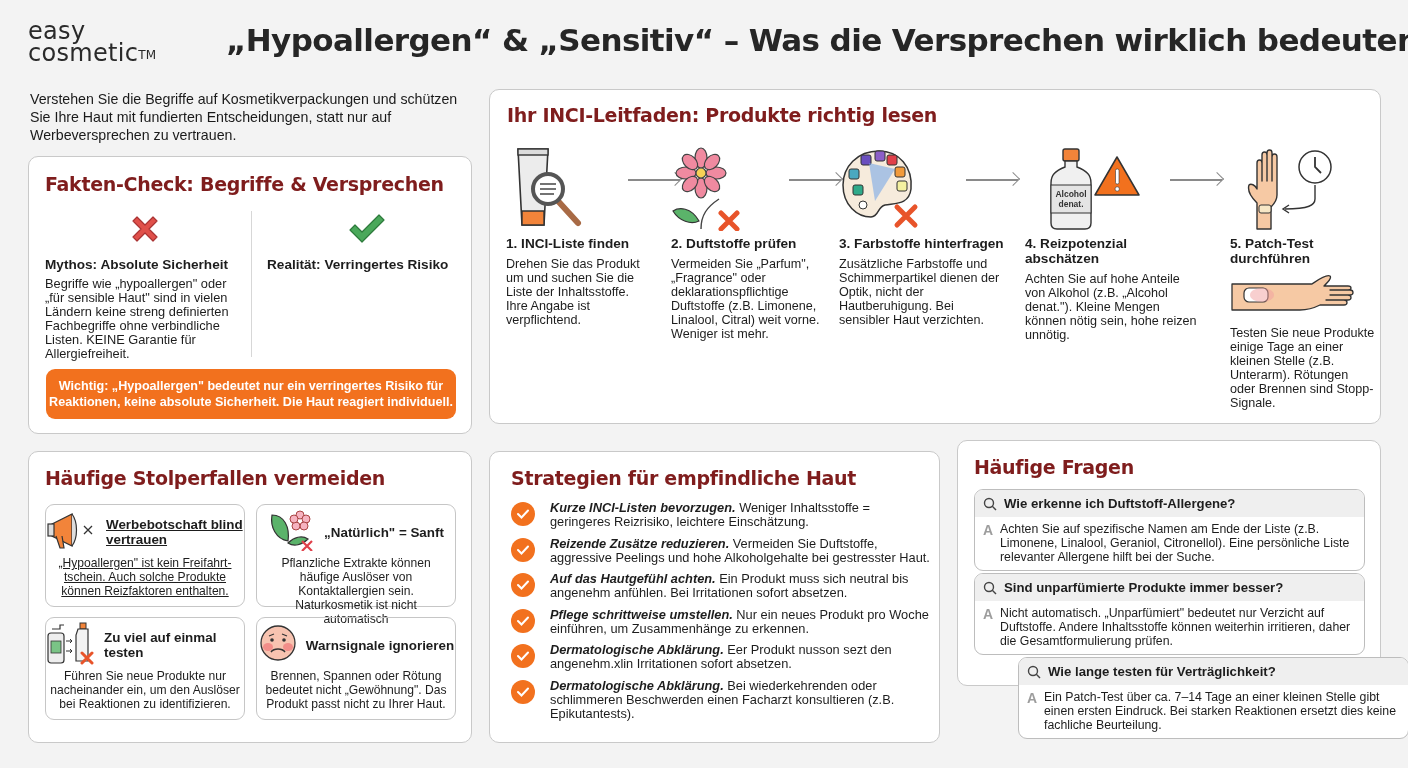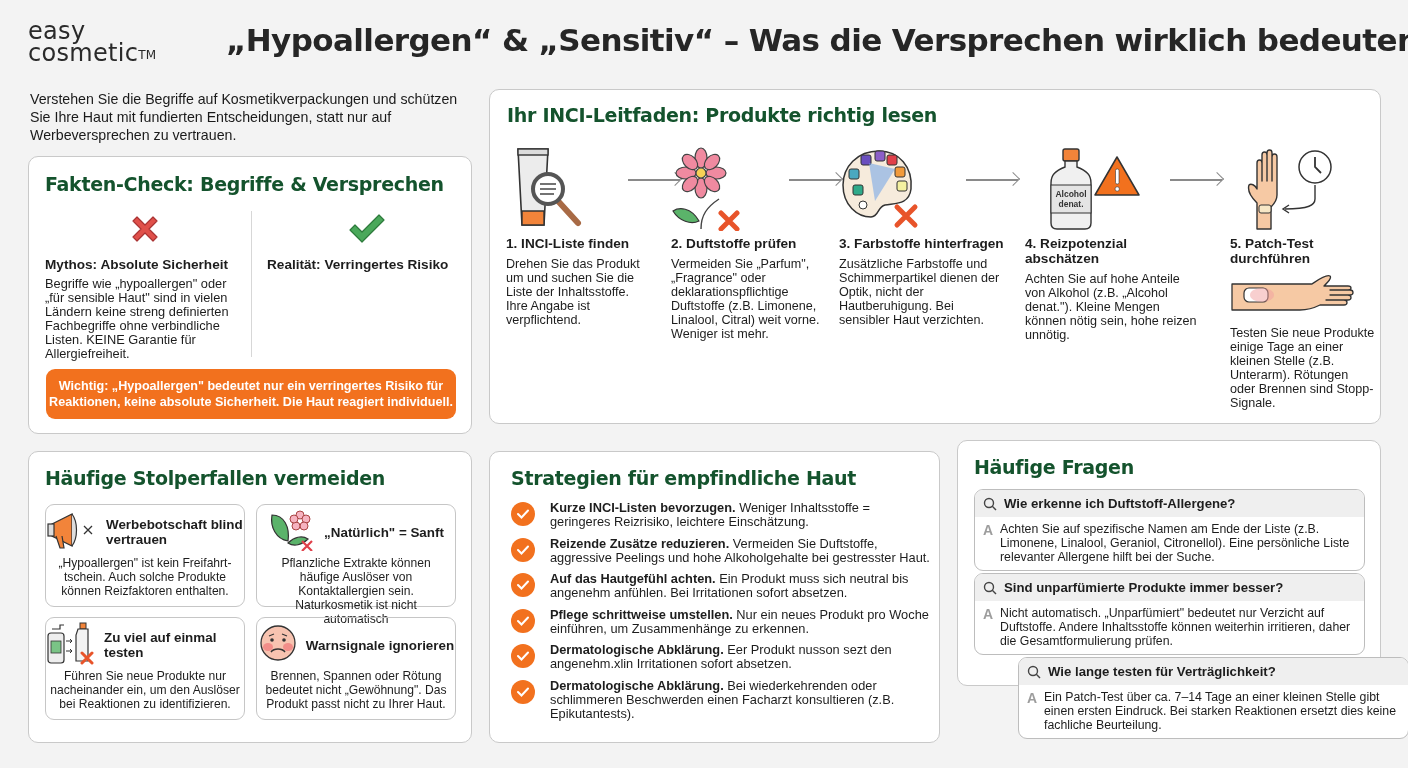--- a/index.html
+++ b/index.html
@@ -3,21 +3,21 @@
 <meta charset="utf-8">
 <style>
 *{box-sizing:border-box;margin:0;padding:0;}
 html,body{width:1408px;height:768px;overflow:hidden;}
 body{background:#f3f3f3;font-family:"Liberation Sans",sans-serif;color:#1d1d1d;position:relative;}
 .logo{position:absolute;left:28px;top:20px;font-family:"DejaVu Sans",sans-serif;font-size:24px;line-height:22px;color:#2a2a2a;letter-spacing:0.3px;}
 .logo sup{font-size:12px;vertical-align:top;position:relative;top:2px;}
 .main-title{position:absolute;left:226px;top:22px;font-family:"DejaVu Sans",sans-serif;font-weight:bold;font-size:31px;letter-spacing:-0.6px;color:#262626;white-space:nowrap;}
 .intro{position:absolute;left:30px;top:90px;width:440px;font-size:14.2px;line-height:18px;color:#1a1a1a;}
 .card{position:absolute;background:#fff;border:1.5px solid #c9c9c9;border-radius:10px;}
-.card h2{font-family:"DejaVu Sans",sans-serif;font-weight:bold;font-size:19px;letter-spacing:-0.3px;color:#14532d;}
+.card h2{font-family:"DejaVu Sans",sans-serif;font-weight:bold;font-size:19px;letter-spacing:-0.3px;color:#7f1d1d;}
 
 #fakten{left:28px;top:156px;width:444px;height:278px;}
 #fakten h2{position:absolute;left:16px;top:16px;}
 .fk-col{position:absolute;top:50px;width:200px;}
 .fk-col .ic{height:44px;display:flex;justify-content:center;align-items:center;}
 .fk-col h3{font-size:13.6px;font-weight:bold;margin-top:6px;}
 .fk-col p{font-size:12.8px;line-height:14px;margin-top:5px;}
 .fk-div{position:absolute;left:222px;top:54px;width:1px;height:146px;background:#d7d7d7;}
 .warn-box{position:absolute;left:17px;top:212px;width:410px;height:50px;background:#f2711e;border-radius:9px;color:#fff;font-size:12.6px;font-weight:bold;text-align:center;line-height:16px;padding-top:9px;}
 
@@ -36,21 +36,21 @@
 .pit .hd{display:flex;align-items:center;justify-content:center;gap:8px;height:42px;margin-top:6px;}
 .pit .hd h3{font-size:13.4px;font-weight:bold;line-height:15px;text-align:left;}
 .pit p{font-size:12.1px;line-height:14px;margin-top:3px;padding:0 4px;}
 
 #strat{left:489px;top:451px;width:451px;height:292px;}
 #strat h2{position:absolute;left:21px;top:15px;}
 .st-list{position:absolute;left:21px;top:49px;width:420px;}
 .st-item{display:flex;align-items:flex-start;margin-bottom:7.5px;}
 .chk{flex:0 0 24px;height:24px;border-radius:50%;background:#f2711e;display:flex;align-items:center;justify-content:center;margin-right:15px;margin-top:1px;}
 .st-text{font-size:12.8px;line-height:14px;}
-.st-text b{font-weight:bold;}
+.st-text b{font-weight:bold;font-style:italic;}
 
 #faq{left:957px;top:440px;width:424px;height:246px;}
 #faq h2{position:absolute;left:16px;top:15px;}
 .faq-item{position:absolute;left:16px;width:391px;border:1.3px solid #bdbdbd;border-radius:9px;overflow:hidden;background:#fff;}
 .faq-q{background:#efefef;height:27px;display:flex;align-items:center;padding-left:8px;font-size:13.2px;font-weight:bold;}
 .faq-q svg{margin-right:7px;}
 .faq-a{display:flex;padding:5px 8px 6px 8px;font-size:12.3px;line-height:14px;}
 .faq-a .a{color:#9d9d9d;font-weight:bold;font-size:14px;width:17px;flex:0 0 17px;margin-top:1px;}
 </style>
 </head>
@@ -189,21 +189,21 @@
         <ellipse cx="32" cy="23" rx="12" ry="7" fill="#f2a0a0" opacity="0.5"></ellipse>
       </svg>
     </div>
     <p>Testen Sie neue Produkte einige Tage an einer kleinen Stelle (z.B. Unterarm). Rötungen oder Brennen sind Stopp-Signale.</p>
   </div>
 </section>
 
 <section class="card" id="pitfalls">
   <h2>Häufige Stolperfallen vermeiden</h2>
 
-  <div class="pit" style="left:16px;top:52px;">
+  <div class="pit" style="left:16px;top:52px;text-decoration:underline;">
     <div class="hd">
       <span>
         <svg width="52" height="40" viewBox="0 0 52 40">
           <path d="M6 14 L26 4 V36 L6 26Z" fill="#f2843a" stroke="#333" stroke-width="1.3"></path>
           <rect x="2" y="14" width="6" height="12" fill="#ddd" stroke="#333" stroke-width="1.2"></rect>
           <path d="M10 26 L14 38 H18 L16 26" fill="#f2843a" stroke="#333" stroke-width="1.2"></path>
           <path d="M26 4 C32 12 32 28 26 36" fill="#ddd" stroke="#333" stroke-width="1.2"></path>
           <path d="M38 16 L46 24 M46 16 L38 24" stroke="#333" stroke-width="1.3"></path>
         </svg>
       </span>

